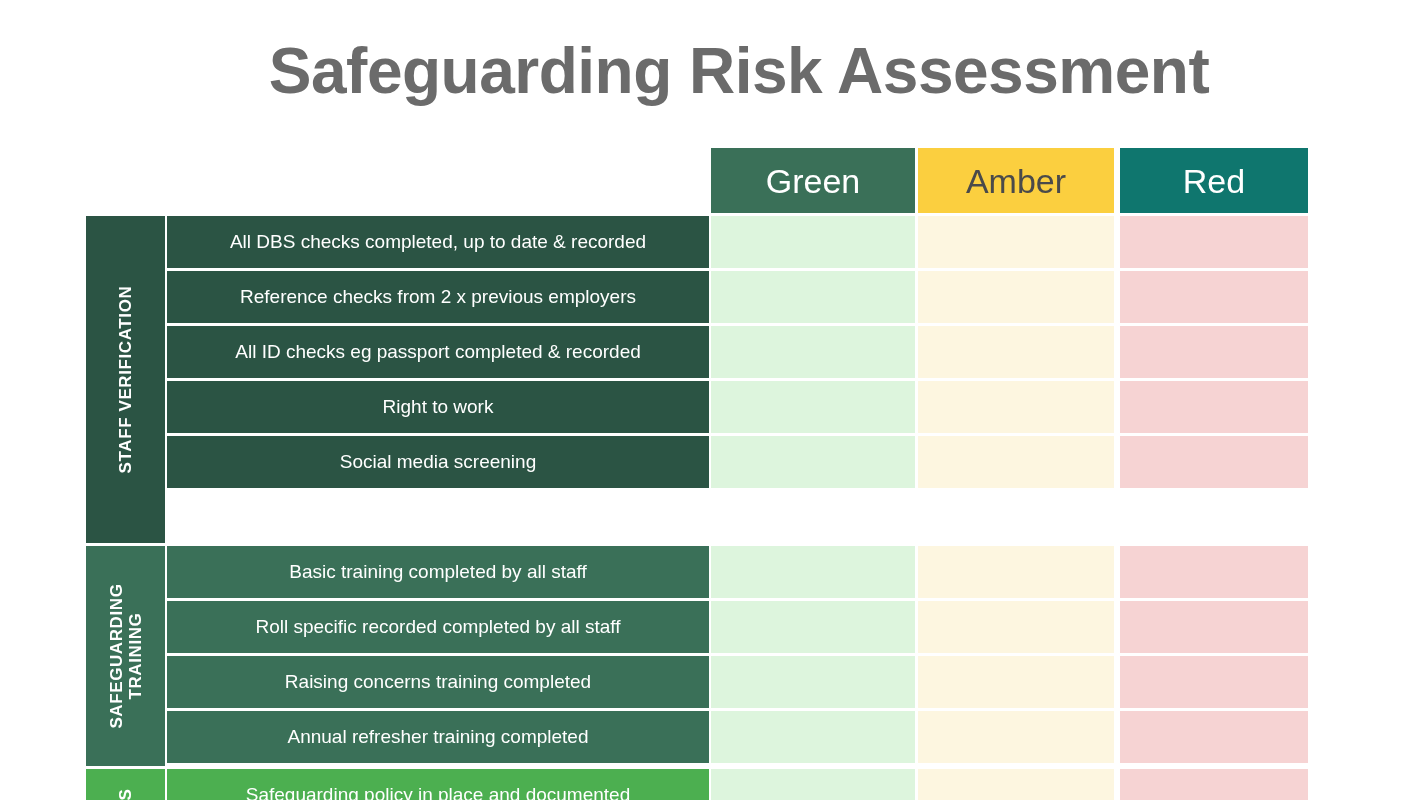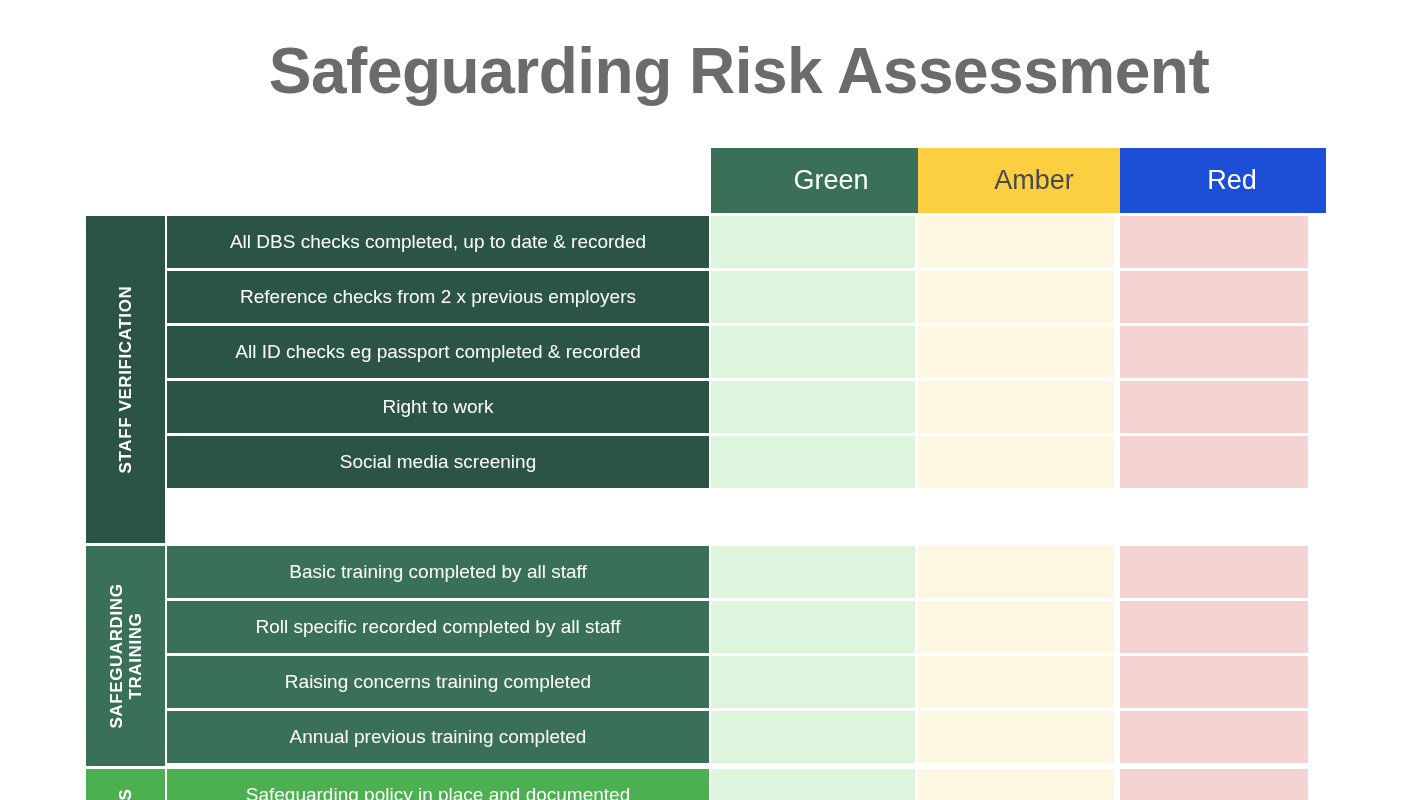--- a/index.html
+++ b/index.html
@@ -46,27 +46,26 @@
     height: 65px;
     width: 1222px;
   }
   .col-head {
     position: absolute;
     top: 0;
     height: 65px;
     display: flex;
     align-items: center;
     justify-content: center;
-    font-size: 27px;
+    font-size: 34px;
     line-height: 1;
-    padding-left: 18px;
   }
   .col-head.green  { left: 625px; width: 204px; background: #3a7058; color: #ffffff; }
   .col-head.amber  { left: 832px; width: 196px; background: #fbcf3f; color: #4a4a4a; }
-  .col-head.red    { left: 1034px; width: 188px; background: #1d4ed8; color: #ffffff; }
+  .col-head.red    { left: 1034px; width: 188px; background: #0f766e; color: #ffffff; }
 
   .body-rows {
     position: absolute;
     left: 0;
     top: 68px;
     width: 1222px;
   }
 
   
   .section {
@@ -210,21 +209,21 @@
           <div class="cell amber"></div>
           <div class="cell red"></div>
         </div>
         <div class="row">
           <div class="row-label">Raising concerns training completed</div>
           <div class="cell green"></div>
           <div class="cell amber"></div>
           <div class="cell red"></div>
         </div>
         <div class="row">
-          <div class="row-label">Annual previous training completed</div>
+          <div class="row-label">Annual refresher training completed</div>
           <div class="cell green"></div>
           <div class="cell amber"></div>
           <div class="cell red"></div>
         </div>
       </div>
     </div>
 
     <div class="section sec-bright" style="height:55px;">
       <div class="cat-cell" style="height:52px;">
         <div class="cat-inner"><span>S</span></div>

